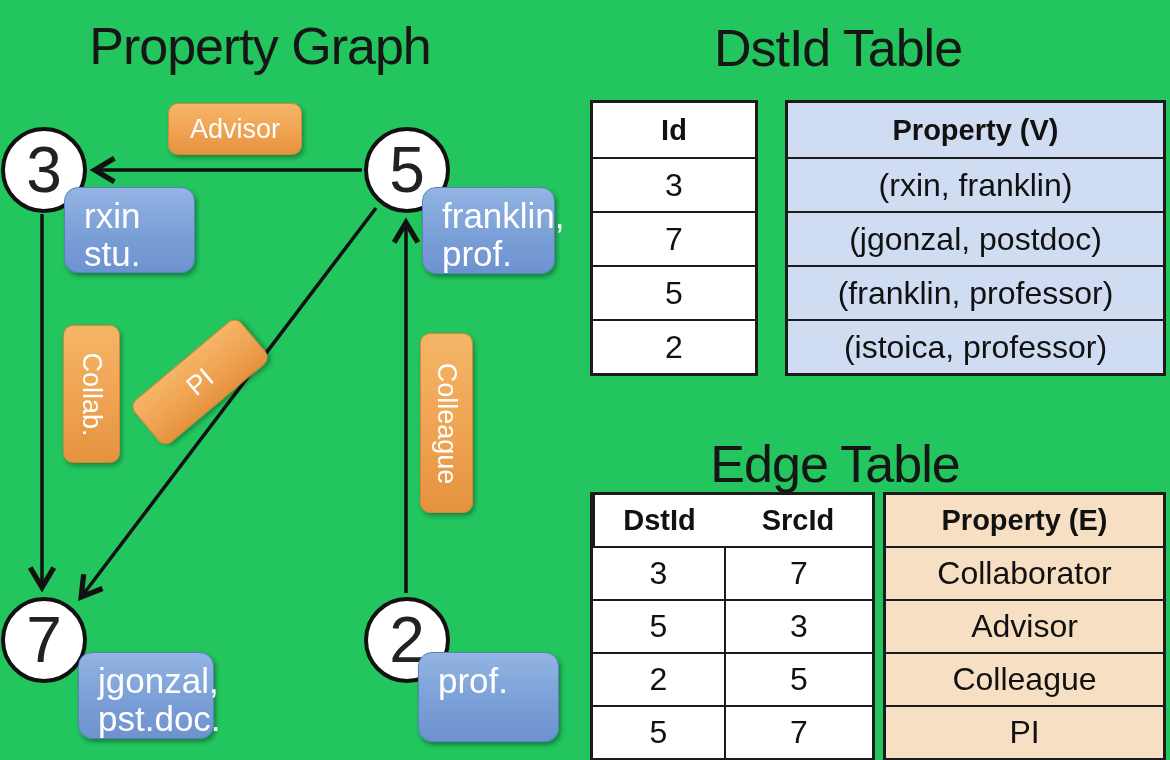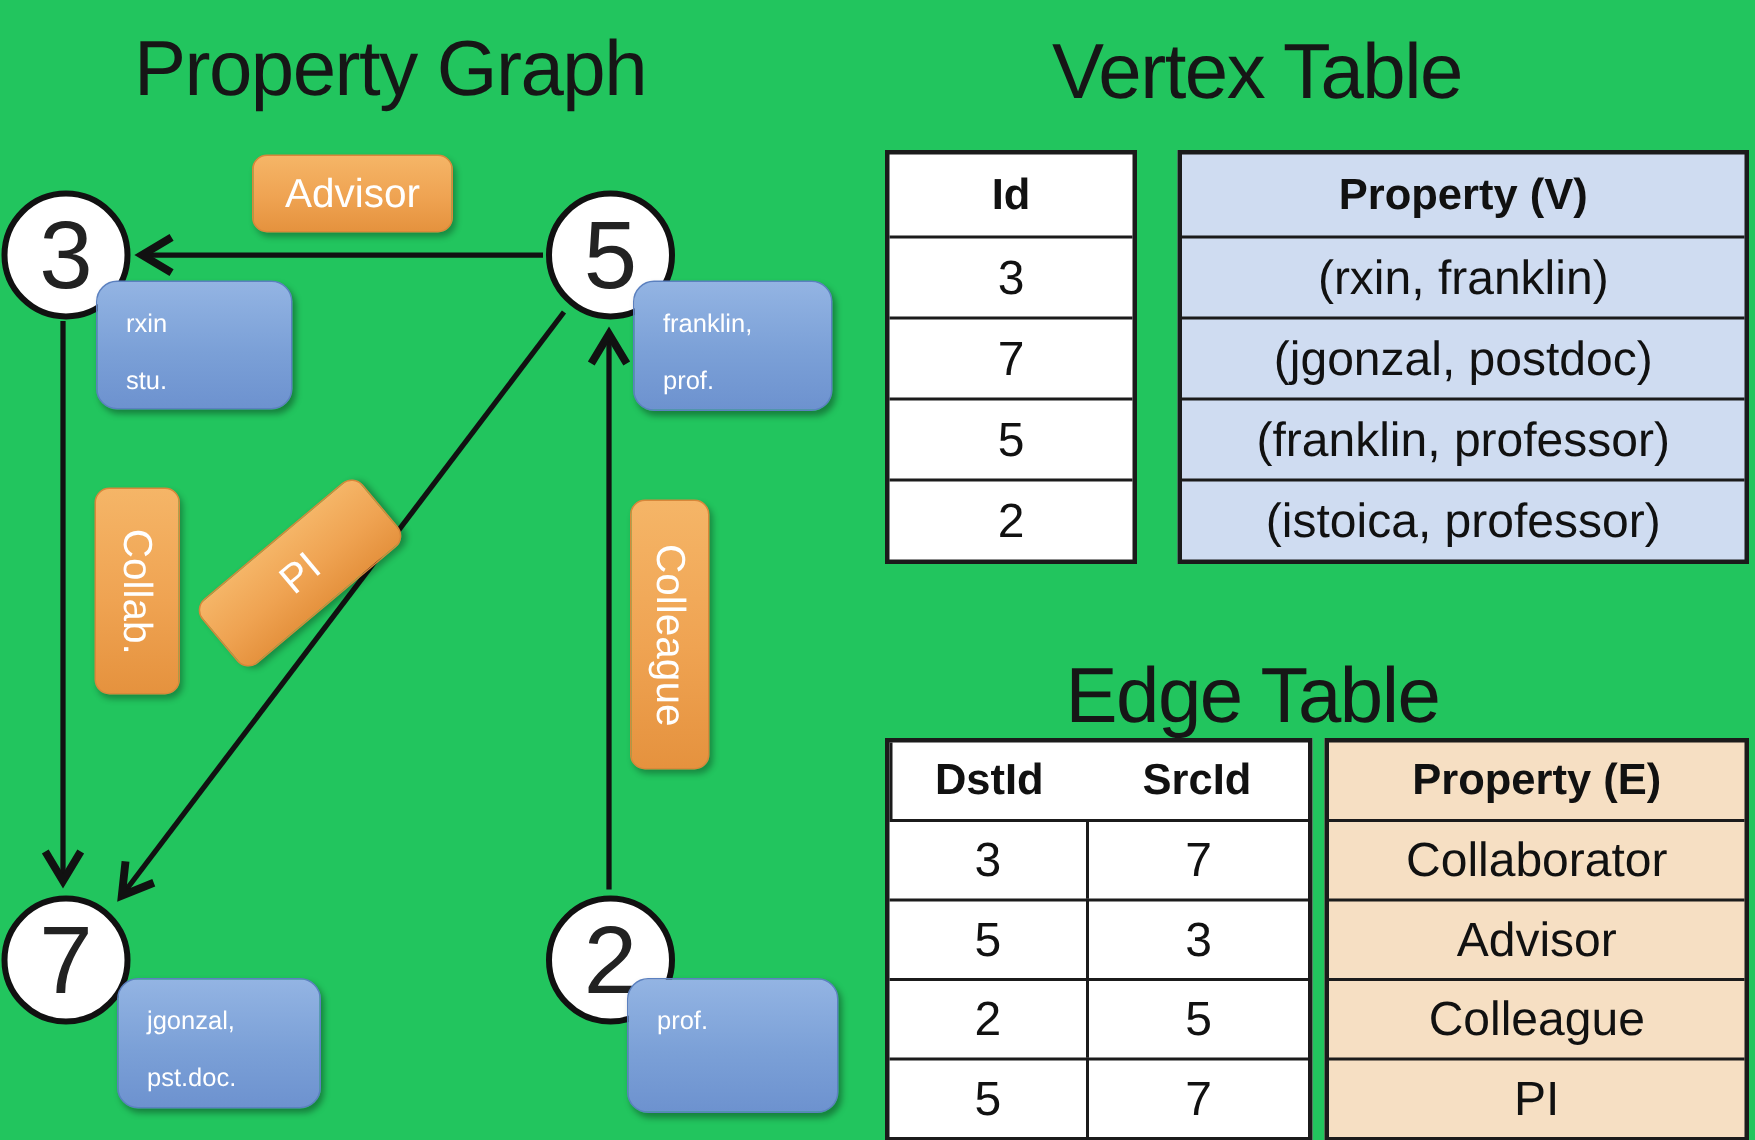--- a/index.html
+++ b/index.html
@@ -15,21 +15,21 @@
   .vertex{
     position:absolute;width:86px;height:86px;box-sizing:border-box;
     border:4px solid #111;border-radius:50%;background:#fff;
     display:flex;align-items:center;justify-content:center;
     font-size:64px;font-weight:300;color:#222;z-index:3;
   }
   .pbox{
     position:absolute;box-sizing:border-box;border-radius:14px;z-index:4;
     background:linear-gradient(180deg,#93b4e3 0%,#7ba0d7 55%,#6d92cf 100%);
     border:1px solid #5b80bf;box-shadow:2px 3px 4px rgba(0,0,0,0.35);
-    color:#fff;font-size:17px;line-height:38px;padding:9px 6px 6px 19px;
+    color:#fff;font-size:35px;line-height:38px;padding:9px 6px 6px 19px;
   }
   .pbox .ln{display:block;white-space:nowrap;}
   .elabel{
     position:absolute;box-sizing:border-box;border-radius:10px;z-index:2;
     background:linear-gradient(180deg,#f5b567 0%,#efa352 55%,#e5923e 100%);
     border:1px solid #d8873a;box-shadow:2px 3px 4px rgba(0,0,0,0.3);
     color:#fff;font-size:27px;display:flex;align-items:center;justify-content:center;
   }
   .elabel .rot90{transform:rotate(90deg);white-space:nowrap;}
   
@@ -47,21 +47,21 @@
   .grid2{display:grid;grid-template-columns:131px 148px;}
   .grid2 .c2{border-left:2px solid #1b1b1b;}
   .col1{display:flex;flex-direction:column;}
 </style>
 </head>
 <body>
 
 <div class="canvas">
 
   <div class="big-title" style="left:0;top:16px;width:520px;">Property Graph</div>
-  <div class="big-title" style="left:558px;top:18px;width:560px;">Vertex Table</div>
+  <div class="big-title" style="left:558px;top:18px;width:560px;">DstId Table</div>
   <div class="big-title" style="left:555px;top:400px;width:560px;margin-top:34px;">Edge Table</div>
 
   <svg id="edges-svg" width="1170" height="760" viewBox="0 0 1170 760">
     <defs>
       <marker id="arrow" viewBox="0 0 12 12" refX="9" refY="6" markerWidth="9" markerHeight="9" orient="auto">
         <path d="M2,1.5 L9.5,6 L2,10.5" fill="none" stroke="#111" stroke-width="2"></path>
       </marker>
     </defs>
     <line x1="362" y1="170" x2="96" y2="170" stroke="#111" stroke-width="3.5" marker-end="url(#arrow)"></line>
     <line x1="42" y1="214" x2="42" y2="586" stroke="#111" stroke-width="3.5" marker-end="url(#arrow)"></line>

